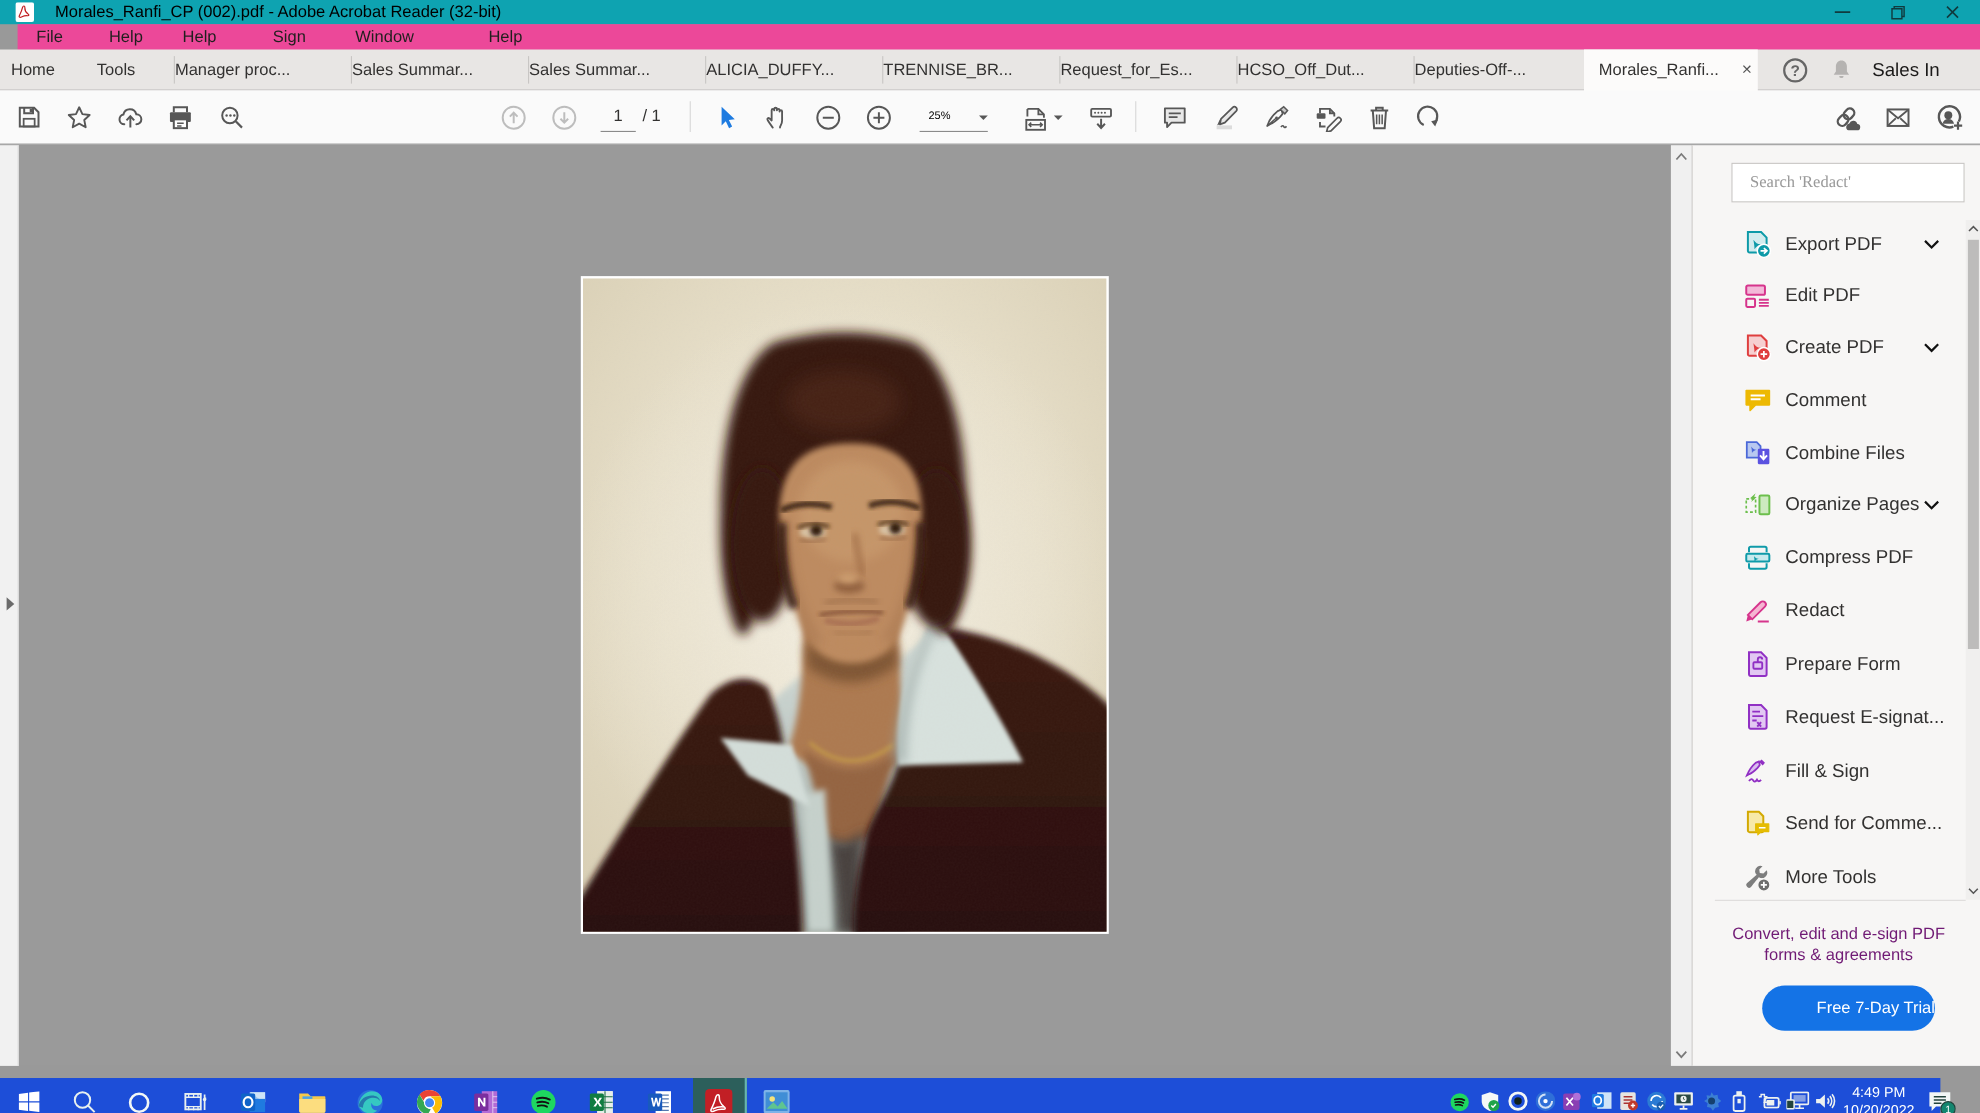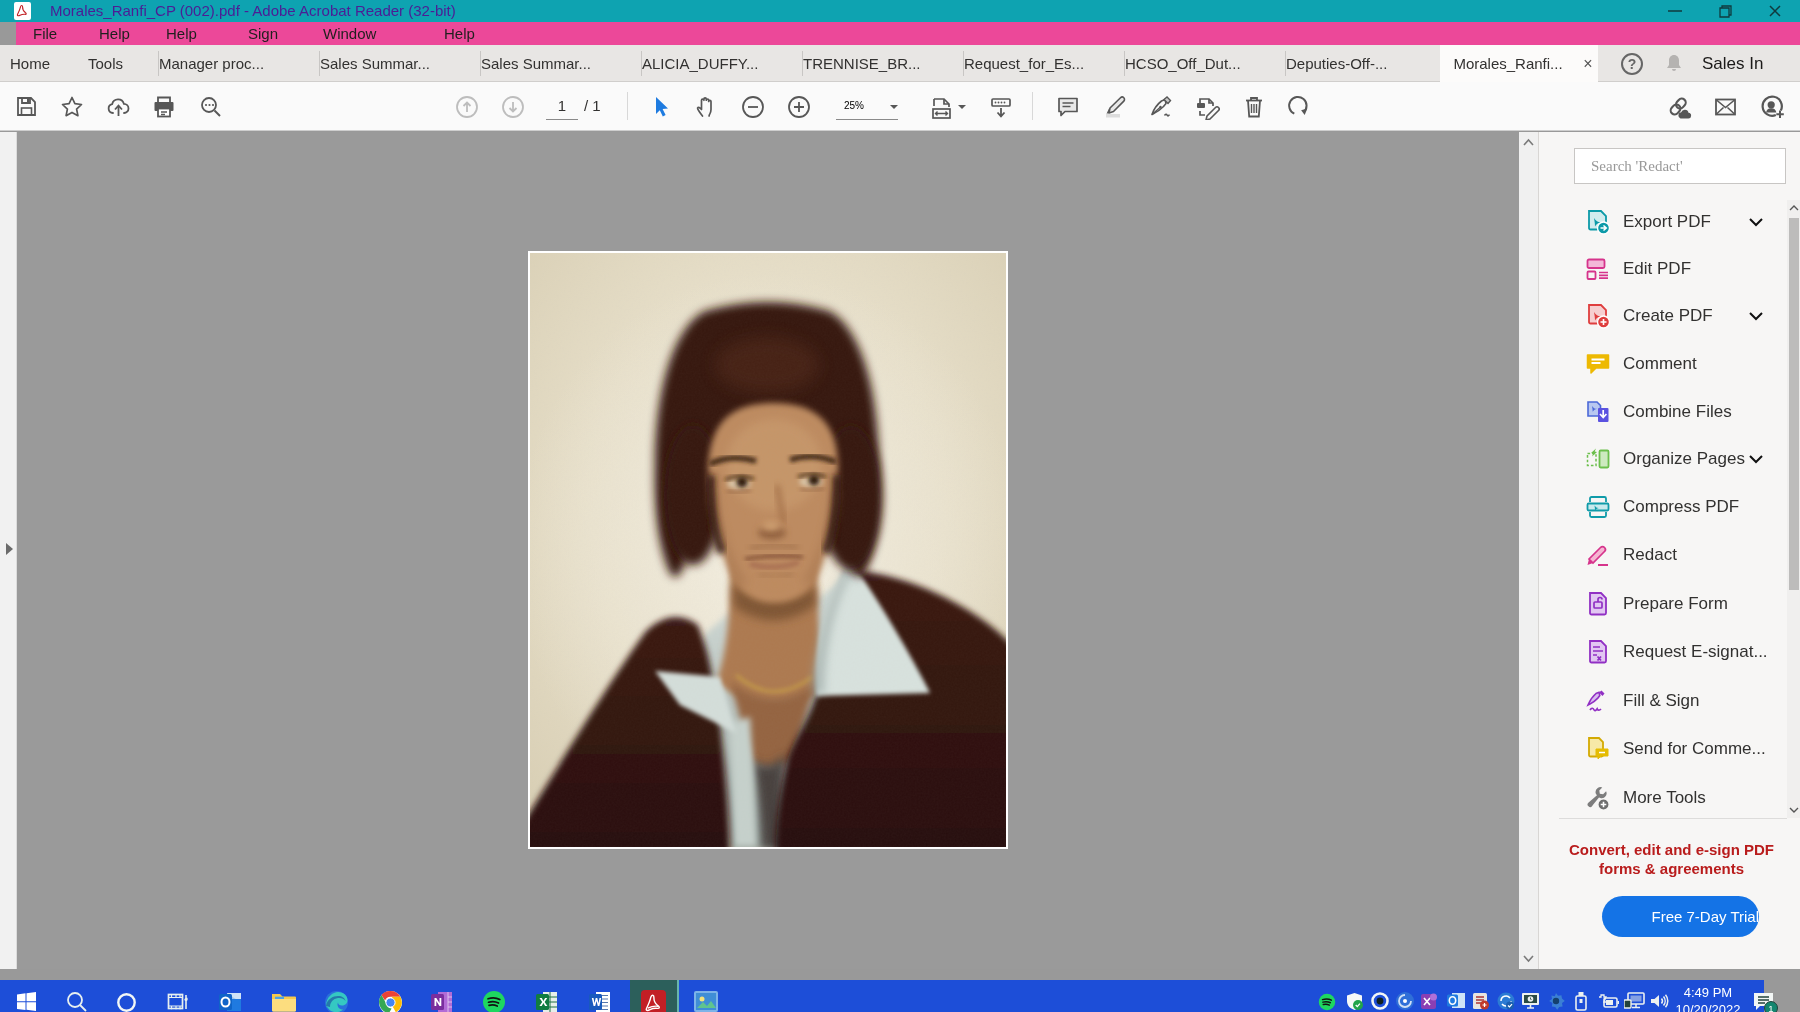--- a/index.html
+++ b/index.html
@@ -2,21 +2,21 @@
 <html><head>
 <meta charset="utf-8">
 <style>
 * { margin:0; padding:0; box-sizing:border-box; }
 html,body { width:1800px; height:1012px; overflow:hidden; font-family:"Liberation Sans", sans-serif; }
 .abs { position:absolute; }
 #app { position:relative; width:1800px; height:1012px; background:#999; }
 
 
 #titlebar { position:absolute; left:0; top:0; width:1800px; height:22px; background:#0ea3b1; }
-#titlebar .ttext { position:absolute; left:50px; top:0; height:29px; line-height:22px; font-size:15px; color:#4c1d95; }
+#titlebar .ttext { position:absolute; left:50px; top:0; height:29px; line-height:22px; font-size:15px; color:#000000; }
 .wctl { position:absolute; top:0; height:22px; color:#103a3e; }
 
 
 #menubar { position:absolute; left:16px; top:22px; width:1800px; height:36px; background:#ec4899; }
 #menubar span { position:absolute; top:0; height:23px; line-height:24px; font-size:15px; color:#201f1e; }
 
 
 #tabbar { position:absolute; left:0; top:45px; width:1800px; height:37px; background:#e8e6e4; border-bottom:1px solid #d0cecc; }
 .tab { position:absolute; top:0; height:37px; line-height:37px; font-size:15px; color:#323130; text-align:left; }
 .tabsep { position:absolute; top:6px; height:25px; width:1px; background:#c8c6c4; }
@@ -36,21 +36,21 @@
 
 #rpanel { position:absolute; left:1538px; top:0; width:262px; height:837px; background:#f7f6f5; border-left:1px solid #d8d6d4; }
 #searchbox { position:absolute; left:35px; top:16px; width:212px; height:36px; background:#fff; border:1px solid #c8c6c4;font-family:Liberation Serif, serif; }
 #searchbox span { position:absolute; left:16px; top:0; line-height:34px; font-size:15px; color:#999; }
 .trow { position:absolute; left:38px; width:210px; height:48px; }
 .trow .lbl { position:absolute; left:46px; top:0; height:48px; line-height:48px; font-size:17px; color:#323130; white-space:nowrap; }
 .trow svg.tic { position:absolute; left:8px; top:11px; }
 .trow svg.chv { position:absolute; right:22px; top:17px; }
 #lsb { position:absolute; left:248px; top:68px; width:14px; height:618px; background:#f0efee; }
 #lsb .thumb { position:absolute; left:2px; top:18px; width:10px; height:372px; background:#bdbcbb; }
-#convert { position:absolute; left:20px; top:708px; width:225px; text-align:center; font-size:15px; font-weight:bold; color:#b91c1c; line-height:19px; }
+#convert { position:absolute; left:20px; top:708px; width:225px; text-align:center; font-size:15px; font-weight:normal; color:#701a75; line-height:19px; }
 #trialbtn { position:absolute; left:63px; top:764px; width:157px; height:41px; background:#1473e6; border-radius:21px; color:#fff; font-size:15px; text-align:right; line-height:41px; }
 
 
 #taskbar { position:absolute; left:0; top:969px; width:1764px; height:43px; background:#1d4ed8;margin-top:11px; }
 .tbu { position:absolute; bottom:0; height:3px; background:#7fc9c4; }
 #clock { position:absolute; left:1668px; top:4px; width:80px; color:#fff; font-size:13px; text-align:center; line-height:17px; }
 </style>
 </head>
 <body>
 <div id="app">

